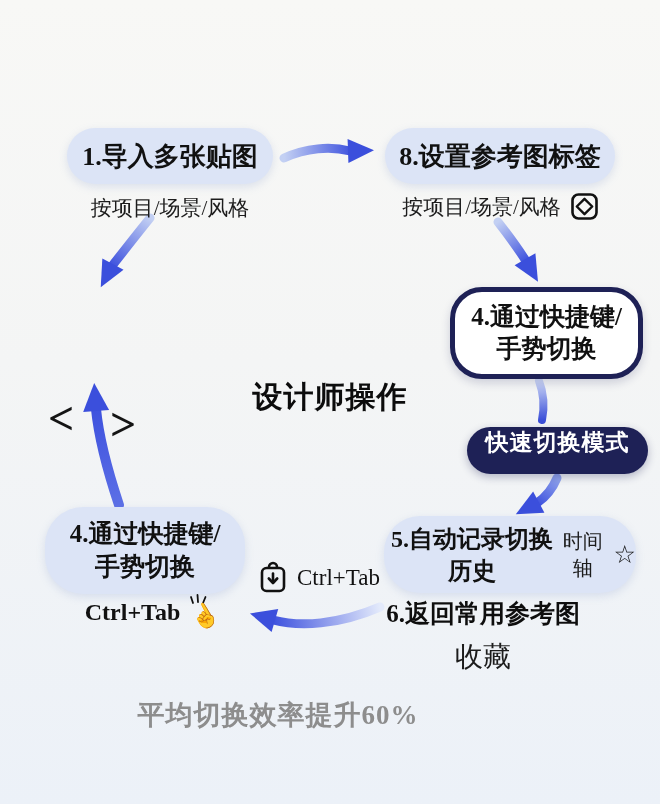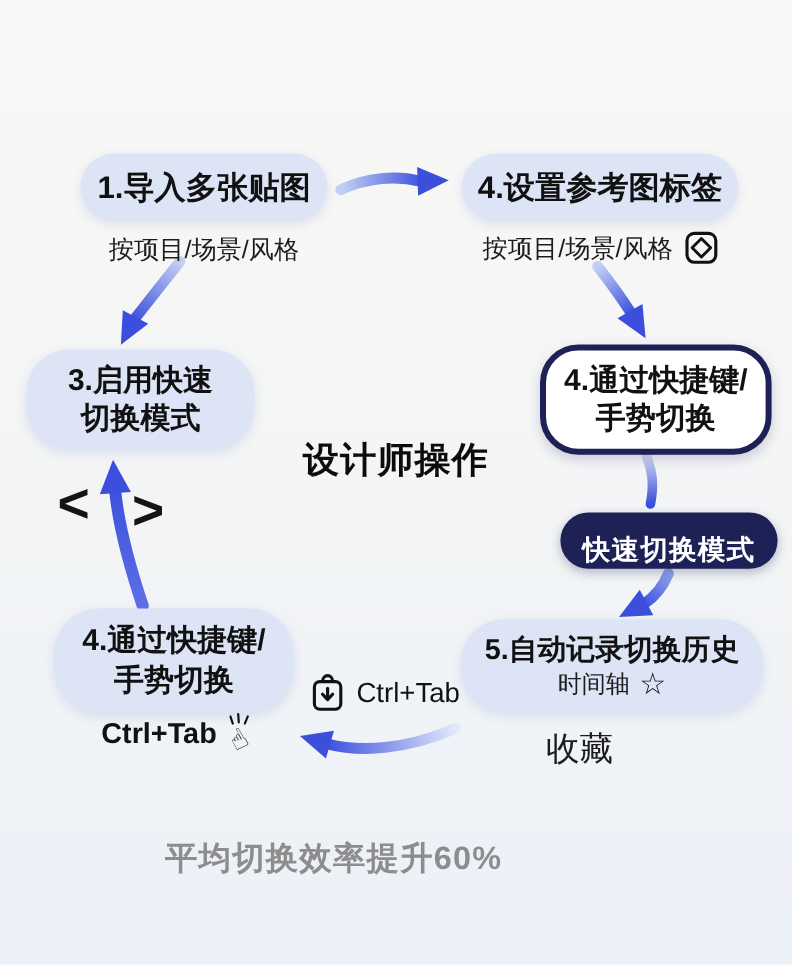--- a/index.html
+++ b/index.html
@@ -8,64 +8,65 @@
     --arrow:#4456e0;
     --text:#111;
   }
   html,body{margin:0;padding:0;}
   body{font-family:"Liberation Sans","DejaVu Sans",sans-serif;}
   .canvas{
     position:relative;
     width:660px;height:804px;
     overflow:hidden;
     background:linear-gradient(180deg,#f8f8f6 0%,#f4f5f5 45%,#ecf1f8 100%);
+    font-family:Liberation Serif, serif;
   }
   .abs{position:absolute;}
   .pill{
     position:absolute;
     background:var(--pill);
     border-radius:30px;
     display:flex;align-items:center;justify-content:center;
     text-align:center;font-weight:700;color:var(--text);
     box-shadow:0 3px 9px rgba(125,145,200,.22);
   }
   .p1{left:67px;top:128px;width:206px;height:56px;font-size:26px;}
   .p2{left:385px;top:128px;width:230px;height:56px;font-size:26px;}
   .p3{left:22px;top:291px;width:190px;height:84px;font-size:25px;line-height:1.3;border-radius:36px;}
   .p4b{left:45px;top:507px;width:200px;height:87px;font-size:25px;line-height:1.3;border-radius:38px;}
-  .p5{left:384px;top:516px;width:252px;height:77px;border-radius:36px;flex-direction:column;}
+  .p5{left:384px;top:516px;width:252px;height:77px;border-radius:36px;flex-direction:row;}
   .box4{
     position:absolute;left:450px;top:287px;width:193px;height:92px;
     box-sizing:border-box;
     background:#ffffff;border:5px solid var(--navy);border-radius:32px;
     display:flex;align-items:center;justify-content:center;text-align:center;
     font-size:25px;font-weight:700;line-height:1.3;color:var(--text);
     box-shadow:0 4px 10px rgba(30,33,86,.18);
   }
   .badge{
     position:absolute;left:467px;top:427px;width:181px;height:47px;
     background:var(--navy);color:#fff;border-radius:26px;
-    display:flex;align-items:flex-end;justify-content:center;
+    display:flex;align-items:flex-start;justify-content:center;
     font-size:23px;font-weight:700;letter-spacing:1px;
     box-shadow:0 3px 9px rgba(30,33,86,.3);
   }
   .sub{position:absolute;font-size:21px;color:#1c1c1c;text-align:center;}
   .sub1{left:67px;top:194px;width:206px;}
   .sub2row{left:378px;top:192px;width:245px;display:flex;justify-content:center;align-items:center;gap:9px;font-size:21px;color:#1c1c1c;}
   .step5-title{font-size:24px;font-weight:700;color:var(--text);}
   .step5-subrow{display:flex;align-items:center;justify-content:center;gap:8px;font-size:20px;font-weight:400;color:#1c1c1c;margin-top:0;}
   .star{font-size:25px;line-height:1;color:#111;font-weight:400;}
   .step6{left:372px;top:597px;width:222px;text-align:center;}
   .step6-title{font-size:25px;font-weight:700;color:#0e0e0e;}
   .step6-sub{font-size:28px;margin-top:8px;color:#1c1c1c;}
   .ctrltab-left{left:45px;top:597px;width:210px;display:flex;align-items:center;justify-content:center;gap:9px;font-size:24px;font-weight:700;color:#111;}
   .hand-wrap{position:relative;width:26px;height:30px;}
   .hand-glyph{display:inline-block;transform:rotate(-30deg);font-size:23px;color:#111;position:absolute;left:2px;top:6px;font-weight:400;}
   .shortcut-mid{left:258px;top:561px;display:flex;align-items:center;gap:9px;font-size:23px;font-weight:500;color:#111;}
-  .center-label{left:160px;top:363px;width:340px;text-align:center;font-size:30px;font-weight:800;color:#0c0c0c;letter-spacing:1px;}
+  .center-label{left:160px;top:377px;width:340px;text-align:center;font-size:30px;font-weight:800;color:#0c0c0c;letter-spacing:1px;}
   .angle{position:absolute;font-size:46px;font-weight:800;color:#141414;line-height:1;}
   .angL{left:48px;top:396px;}
   .angR{left:110px;top:402px;}
   .footer{left:0;top:697px;width:556px;text-align:center;font-size:27px;font-weight:700;color:#8d8d8d;letter-spacing:1px;}
   svg.arrows{position:absolute;left:0;top:0;}
 </style>
 </head>
 <body>
 
 <div class="canvas">
@@ -122,36 +123,30 @@
     <path d="M 119 505 C 108 472, 99 440, 96 409" fill="none" stroke="url(#g7)" stroke-width="10" stroke-linecap="round"></path>
     <polygon points="-2,-13 26,0 -2,13" fill="#3b4fdc" transform="translate(96,409) rotate(-94)"></polygon>
   </svg>
 
   <div class="pill p1">
     <span>1.导入多张贴图</span>
   </div>
   <div class="sub sub1">按项目/场景/风格</div>
 
   <div class="pill p2">
-    <span>4.设置参考图标签</span>
+    <span>8.设置参考图标签</span>
   </div>
   <div class="abs sub2row">
     <span>按项目/场景/风格</span>
     <svg width="29" height="29" viewBox="0 0 29 29">
       <rect x="2.5" y="2.5" width="24" height="24" rx="6" fill="none" stroke="#111" stroke-width="2.6"></rect>
       <path d="M14.5 6.8 L22.2 14.5 L14.5 22.2 L6.8 14.5 Z" fill="none" stroke="#111" stroke-width="2.4" stroke-linejoin="round"></path>
     </svg>
   </div>
 
-  <div class="pill p3">
-    <span>
-      <span>3.启用快速</span><br>
-      <span>切换模式</span>
-    </span>
-  </div>
 
   <div class="box4">
     <span>
       <span>4.通过快捷键/</span><br>
       <span>手势切换</span>
     </span>
   </div>
 
   <div class="badge">
     <span>快速切换模式</span>
@@ -164,20 +159,21 @@
 
   <div class="pill p5">
     <div class="step5-title">5.自动记录切换历史</div>
     <div class="step5-subrow">
       <span>时间轴</span>
       <span class="star">☆</span>
     </div>
   </div>
 
   <div class="abs step6">
+    <div class="step6-title">6.返回常用参考图</div>
     <div class="step6-sub">收藏</div>
   </div>
 
   <div class="abs shortcut-mid">
     <svg width="30" height="33" viewBox="0 0 30 33">
       <rect x="4" y="7" width="22" height="23" rx="4.5" fill="none" stroke="#111" stroke-width="2.6"></rect>
       <path d="M11 7 v-1 a4 4 0 0 1 8 0 V7" fill="none" stroke="#111" stroke-width="2.6"></path>
       <path d="M15 12.5 v8.5" fill="none" stroke="#111" stroke-width="2.6" stroke-linecap="round"></path>
       <path d="M10.8 17.5 L15 22 L19.2 17.5" fill="none" stroke="#111" stroke-width="2.6" stroke-linecap="round" stroke-linejoin="round"></path>
     </svg>

